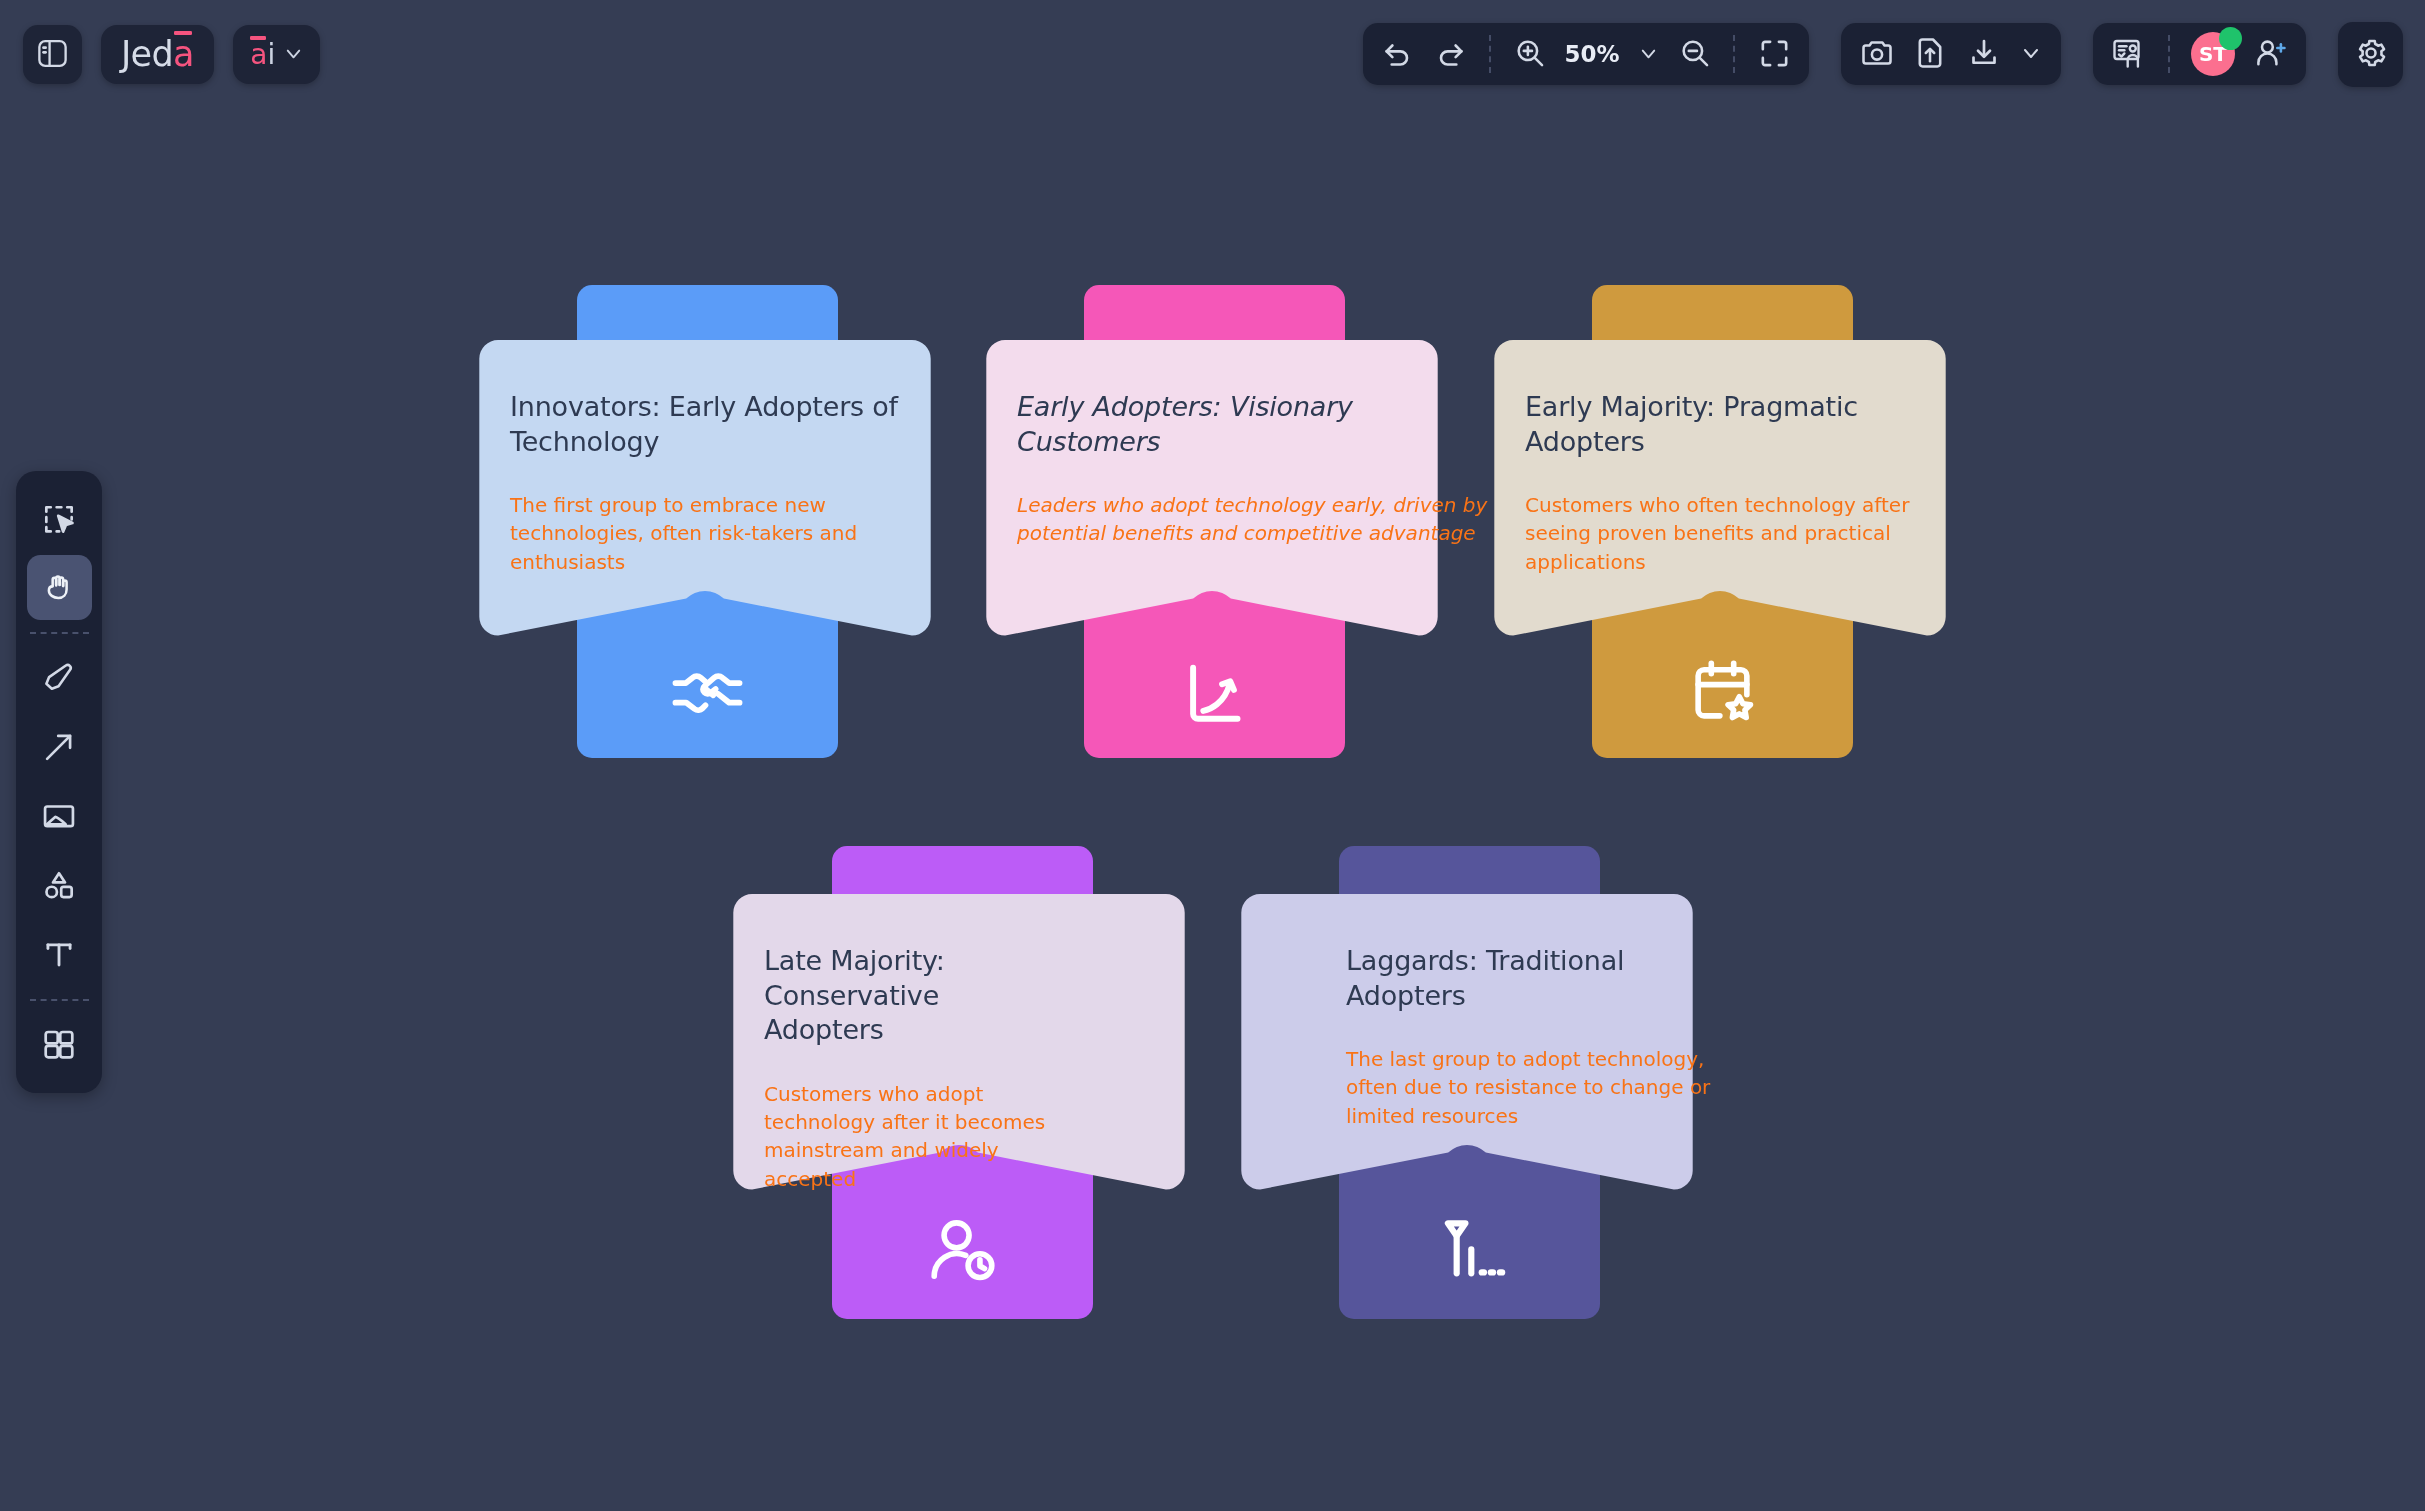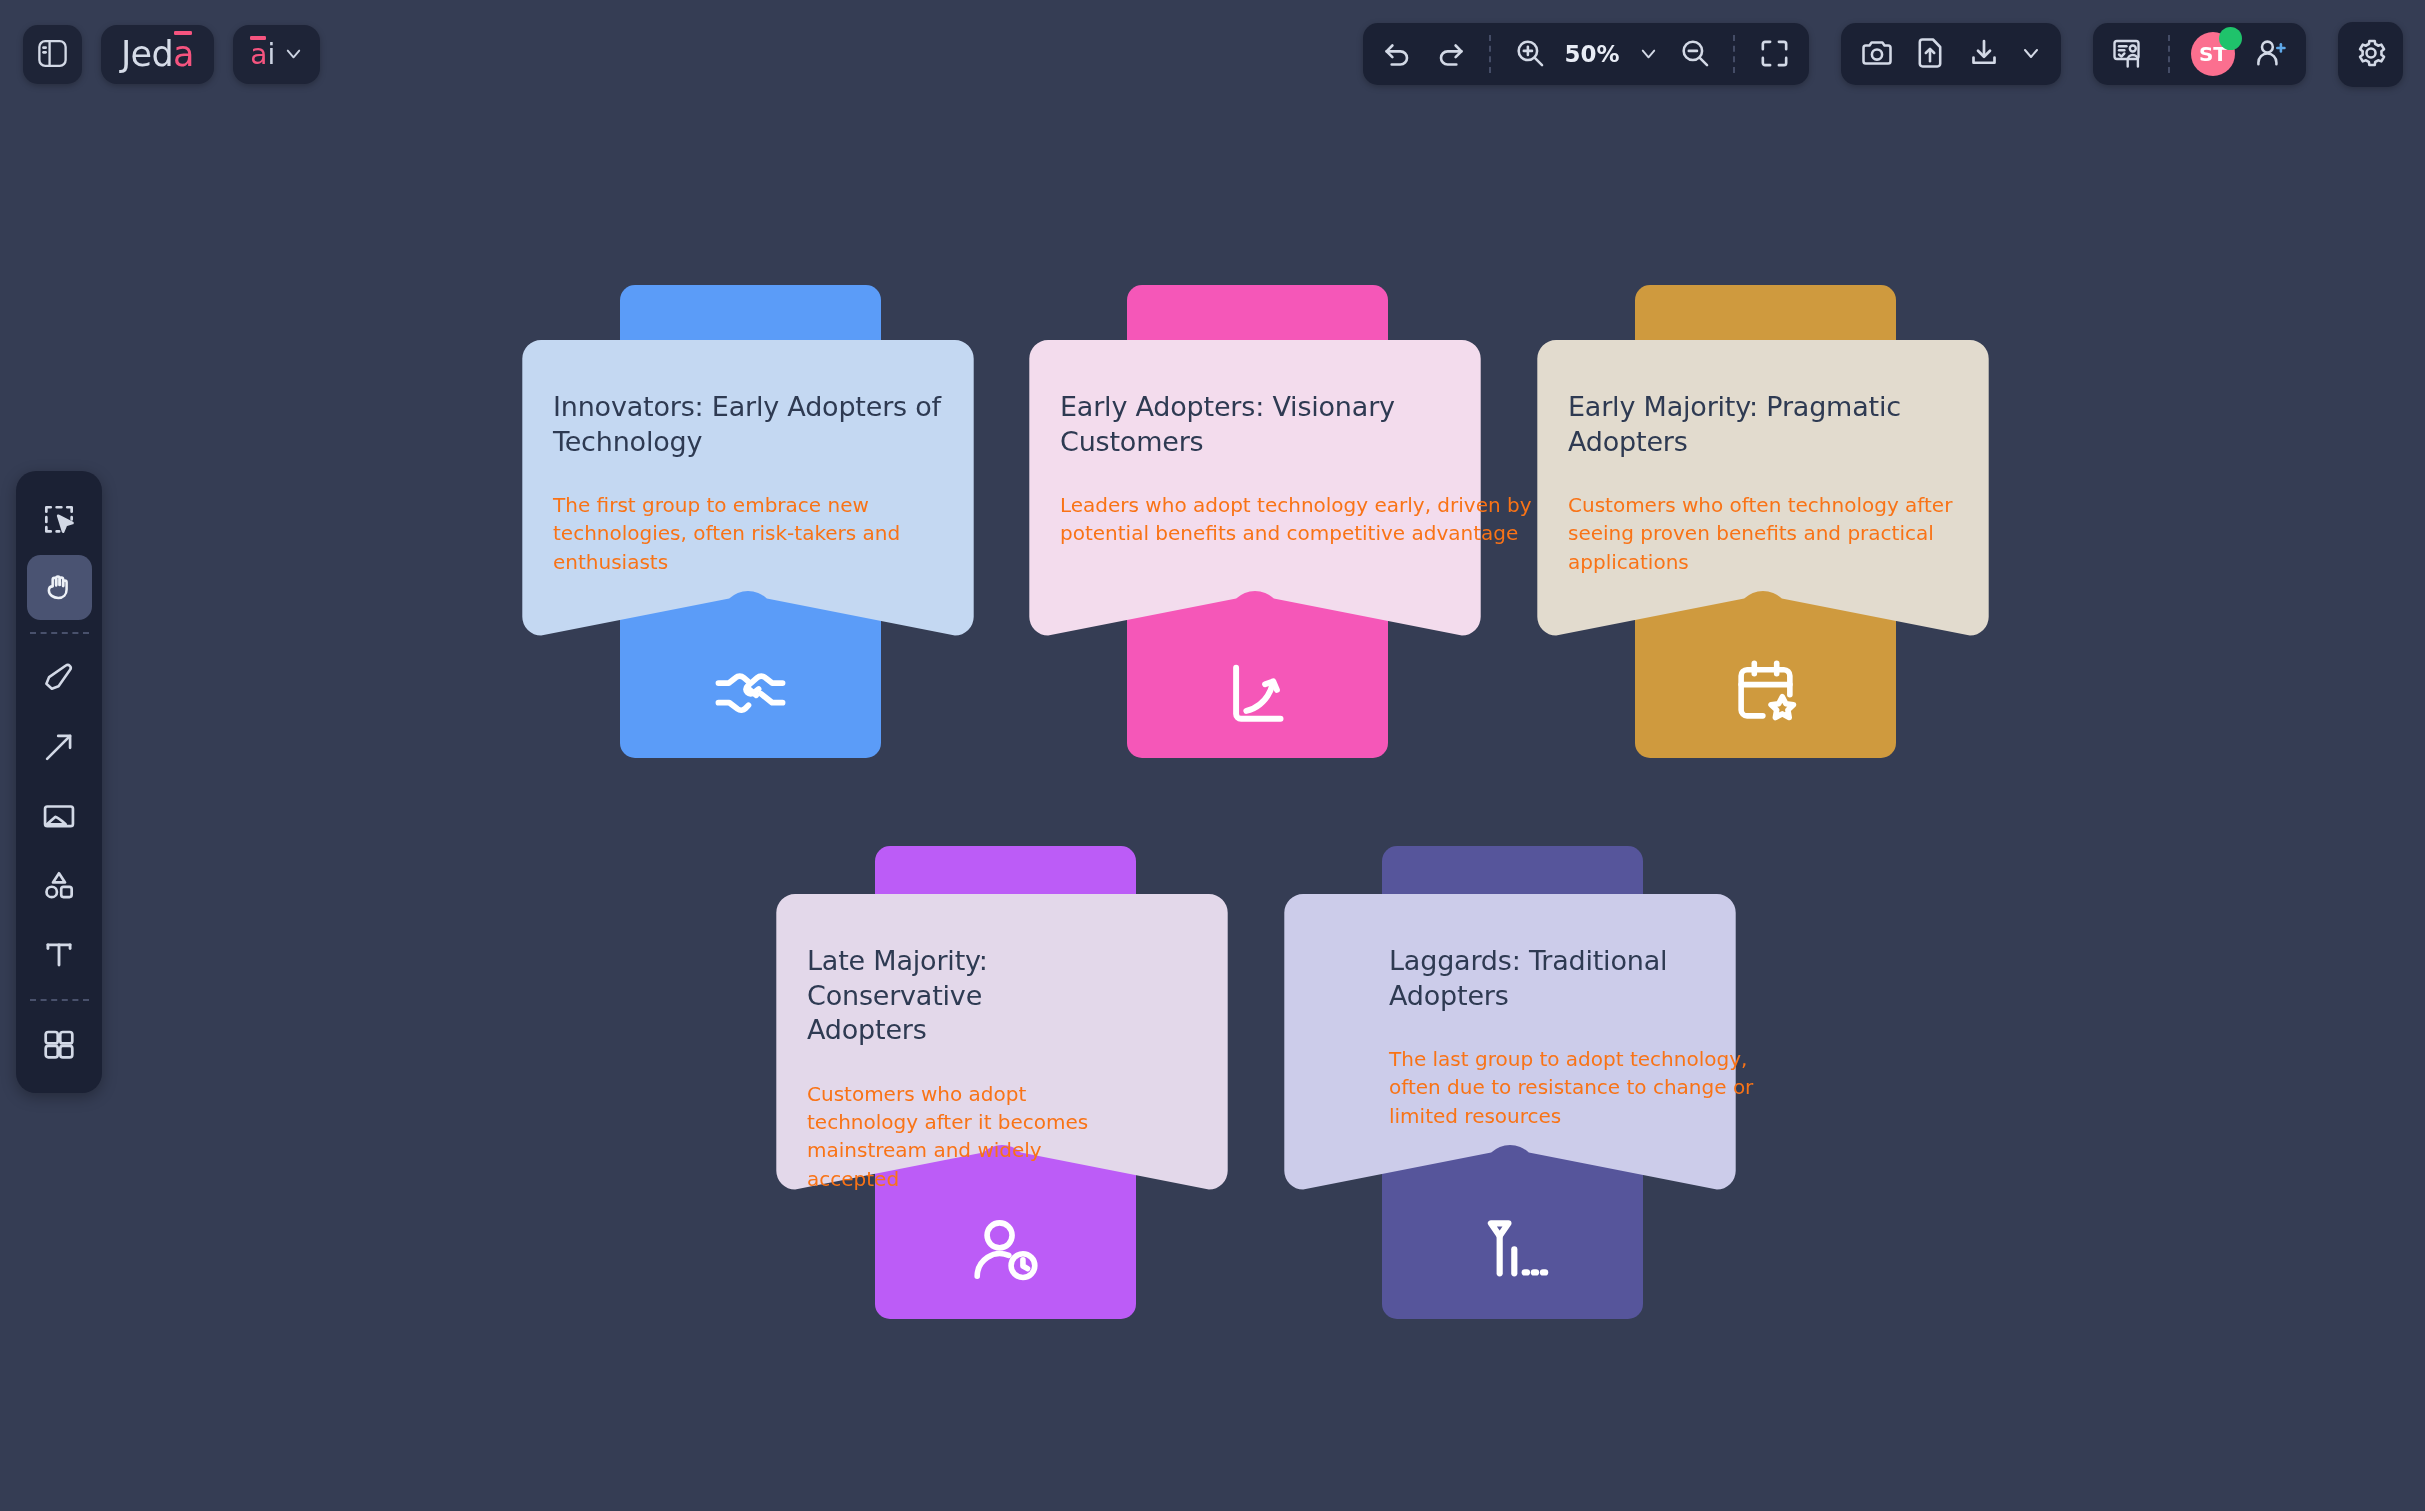--- a/index.html
+++ b/index.html
@@ -73,21 +73,21 @@
     box-shadow: 0 4px 15px rgba(0,0,0,.3);
   }
   .tool {
     width: 65px; height: 65px; border-radius: 13.4px;
     display:flex; align-items:center; justify-content:center;
   }
   .tool.active { background:#4a5372; }
   .tdiv { width: 59px; border-top: 2px dashed #49516c; margin: 8px 0; }
 
   
-  .canvas { position:absolute; inset:0;padding-left:43px; }
+  .canvas { position:absolute; inset:0; }
   .card { position:absolute; }
   .tab {
     position:absolute; border-radius: 15px;
   }
   .panel {
     position:absolute; padding: 50px 31px 0 31px;
   }
   .panel .ttl {
     font-size: 27px; line-height: 1.28; color:#2e3a52; font-weight: 400;
     font-family:"DejaVu Sans", sans-serif; letter-spacing:-0.2px;
@@ -340,21 +340,21 @@
         <path d="M11.3 10.8l2.4 2"></path>
       </svg>
     </div>
   </div>
 
   <div class="card">
     <div class="tab" style="left:1084px; top:285px; width:261px; height:473px; background:#f557b8;"></div>
     <svg style="position:absolute;left:986px;top:340px;" width="452" height="309" viewBox="0 0 672 460">
       <path d="M0,28 A28,28 0 0 1 28,0 H644 A28,28 0 0 1 672,28 V412 A28,28 0 0 1 644,440 L364,385 A40,40 0 0 0 308,385 L28,440 A28,28 0 0 1 0,412 Z" fill="#f3dced"></path>
     </svg>
-    <div class="panel" style="left:986px; top:340px; width:536px;">
+    <div class="panel" style="left:986px; top:340px; width:536px;font-style:italic;">
       <div class="ttl">Early Adopters: Visionary Customers</div>
       <div class="desc">Leaders who adopt technology early, driven by potential benefits and competitive advantage</div>
     </div>
     <div class="cardicon" style="left:1084px; top:645px; width:261px; height:94px;">
       <svg width="79" height="79" viewBox="0 0 24 24" fill="none" stroke="#ffffff" stroke-width="1.8" stroke-linecap="round" stroke-linejoin="round">
         <path d="M5.5 4.5v14a1.5 1.5 0 0 0 1.5 1.5h12"></path>
         <path d="M8.6 17.6c1.9-.4 6.4-2.2 8-8.2"></path>
         <polyline points="14.3 9.5 16.8 8.6 17.9 11.2"></polyline>
       </svg>
     </div>

